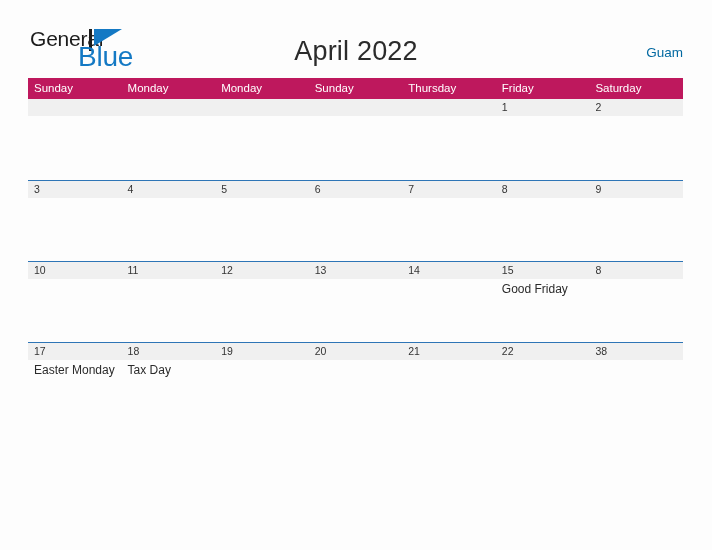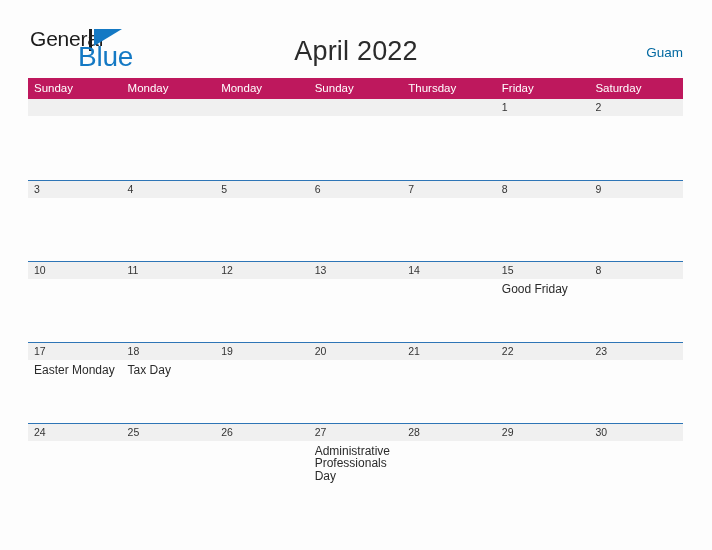--- a/index.html
+++ b/index.html
@@ -263,43 +263,17 @@
         <td>
           <span class="day-num">20</span>
         </td>
         <td>
           <span class="day-num">21</span>
         </td>
         <td>
           <span class="day-num">22</span>
         </td>
         <td>
-          <span class="day-num">23</span>
-        </td>
-      </tr>
-      <tr>
-        <td>
-          <span class="day-num">24</span>
-        </td>
-        <td>
-          <span class="day-num">25</span>
-        </td>
-        <td>
-          <span class="day-num">26</span>
-        </td>
-        <td>
-          <span class="day-num">27</span>
-          <div class="day-events">
-            <span class="event">Administrative Professionals Day</span>
-          </div>
-        </td>
-        <td>
-          <span class="day-num">28</span>
-        </td>
-        <td>
-          <span class="day-num">29</span>
-        </td>
-        <td>
-          <span class="day-num">30</span>
+          <span class="day-num">38</span>
         </td>
       </tr>
     </tbody>
 </table>
 
 </body></html>

